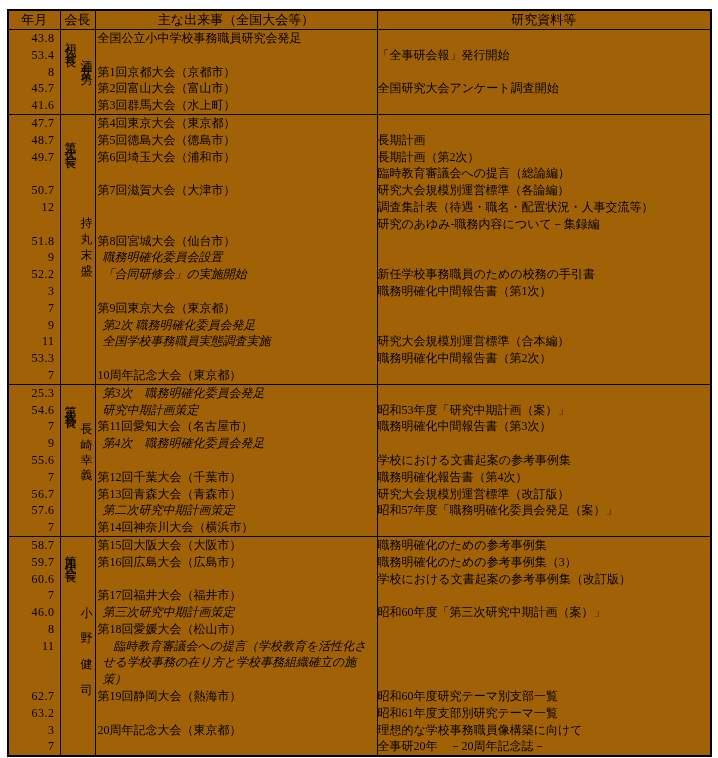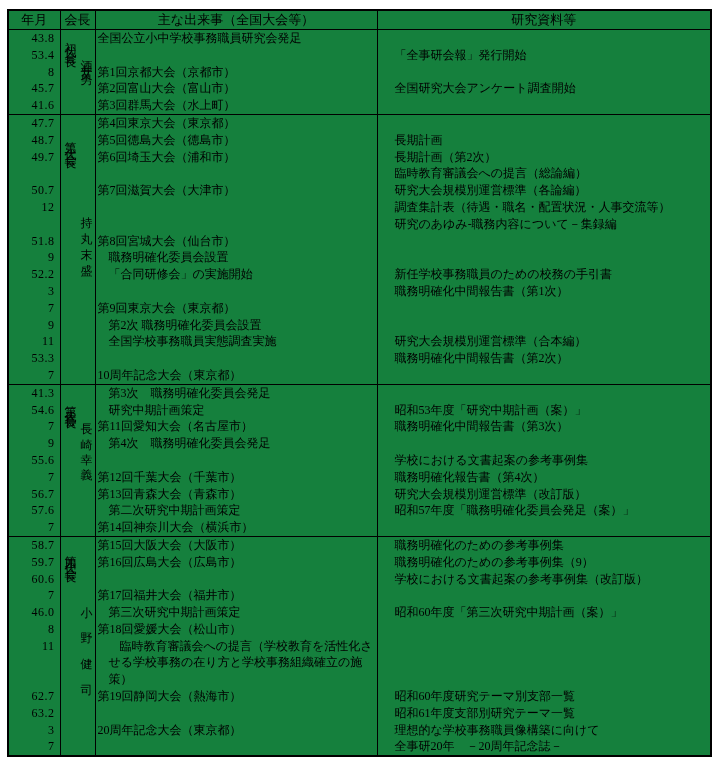--- a/index.html
+++ b/index.html
@@ -13,21 +13,21 @@
   .sheet {
     padding: 9px 6px 0 7px;
     font-family: "Liberation Serif", "DejaVu Serif", serif;
     color: #000;
   }
   table.history {
     border-collapse: collapse;
     table-layout: fixed;
     width: 703px;
     border: 2px solid #000;
-    background: #15803d;
+    background: #a16207;
   }
   col.c-ym { width: 52px; }
   col.c-chair { width: 35px; }
   col.c-event { width: 282px; }
   col.c-material { width: 334px; }
 
   thead th {
     font-weight: normal;
     font-size: 13px;
     height: 18px;
@@ -52,27 +52,27 @@
     padding: 0 2px;
     vertical-align: top;
     white-space: nowrap;
     overflow: hidden;
   }
   td.ym {
     text-align: right;
     padding-right: 5px;
     letter-spacing: 0.5px;
   }
-  td.event.ind { padding-left: 13px; }
+  td.event.ind { padding-left: 7px; font-style: italic; }
   td.event.wrap {
     white-space: normal;
     text-indent: 11px;
     overflow: visible;
   }
-  td.material { padding-left: 17px; margin-left: 40px; }
+  td.material { padding-left: 0; margin-left: 40px; }
 
   td.chair {
     position: relative;
     padding: 0;
     overflow: hidden;
   }
   .vt {
     position: absolute;
     writing-mode: vertical-rl;
     text-orientation: upright;
@@ -202,42 +202,42 @@
           <td class="event"></td>
           <td class="material">職務明確化中間報告書（第1次）</td>
         </tr>
         <tr>
           <td class="ym">7</td>
           <td class="event">第9回東京大会（東京都）</td>
           <td class="material"></td>
         </tr>
         <tr>
           <td class="ym">9</td>
-          <td class="event ind">第2次 職務明確化委員会設置</td>
+          <td class="event ind">第2次 職務明確化委員会発足</td>
           <td class="material"></td>
         </tr>
         <tr>
           <td class="ym">11</td>
           <td class="event ind">全国学校事務職員実態調査実施</td>
           <td class="material">研究大会規模別運営標準（合本編）</td>
         </tr>
         <tr>
           <td class="ym">53.3</td>
           <td class="event"></td>
           <td class="material">職務明確化中間報告書（第2次）</td>
         </tr>
         <tr>
           <td class="ym">7</td>
           <td class="event">10周年記念大会（東京都）</td>
           <td class="material"></td>
         </tr>
       </tbody>
       <tbody class="section">
         <tr>
-          <td class="ym">41.3</td>
+          <td class="ym">25.3</td>
           <td class="chair s2" rowspan="9">
             <span class="vt t">第三代会長</span>
             <span class="vt n">長崎幸義</span>
           </td>
           <td class="event ind">第3次　職務明確化委員会発足</td>
           <td class="material"></td>
         </tr>
         <tr>
           <td class="ym">54.6</td>
           <td class="event ind">研究中期計画策定</td>
@@ -285,21 +285,21 @@
           <td class="chair s3" rowspan="11">
             <span class="vt t">第四代会長</span>
             <span class="vt n">小野健司</span>
           </td>
           <td class="event">第15回大阪大会（大阪市）</td>
           <td class="material">職務明確化のための参考事例集</td>
         </tr>
         <tr>
           <td class="ym">59.7</td>
           <td class="event">第16回広島大会（広島市）</td>
-          <td class="material">職務明確化のための参考事例集（9）</td>
+          <td class="material">職務明確化のための参考事例集（3）</td>
         </tr>
         <tr>
           <td class="ym">60.6</td>
           <td class="event"></td>
           <td class="material">学校における文書起案の参考事例集（改訂版）</td>
         </tr>
         <tr>
           <td class="ym">7</td>
           <td class="event">第17回福井大会（福井市）</td>
           <td class="material"></td>

